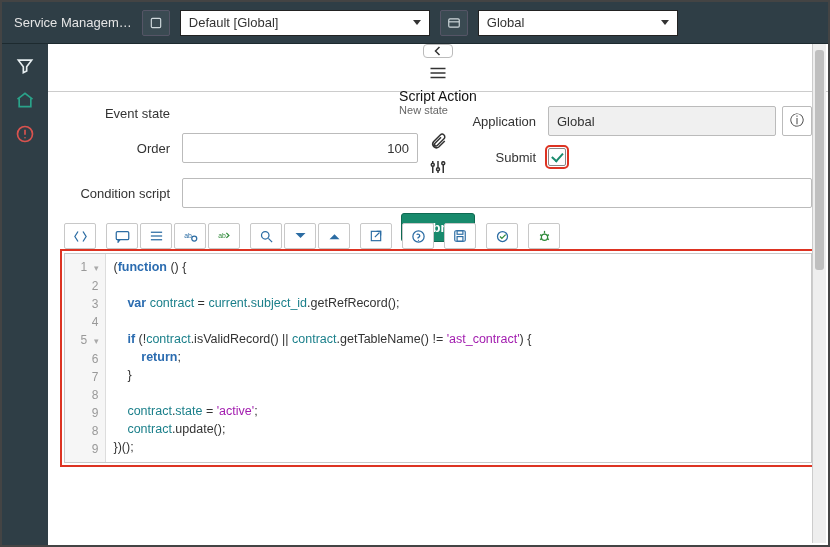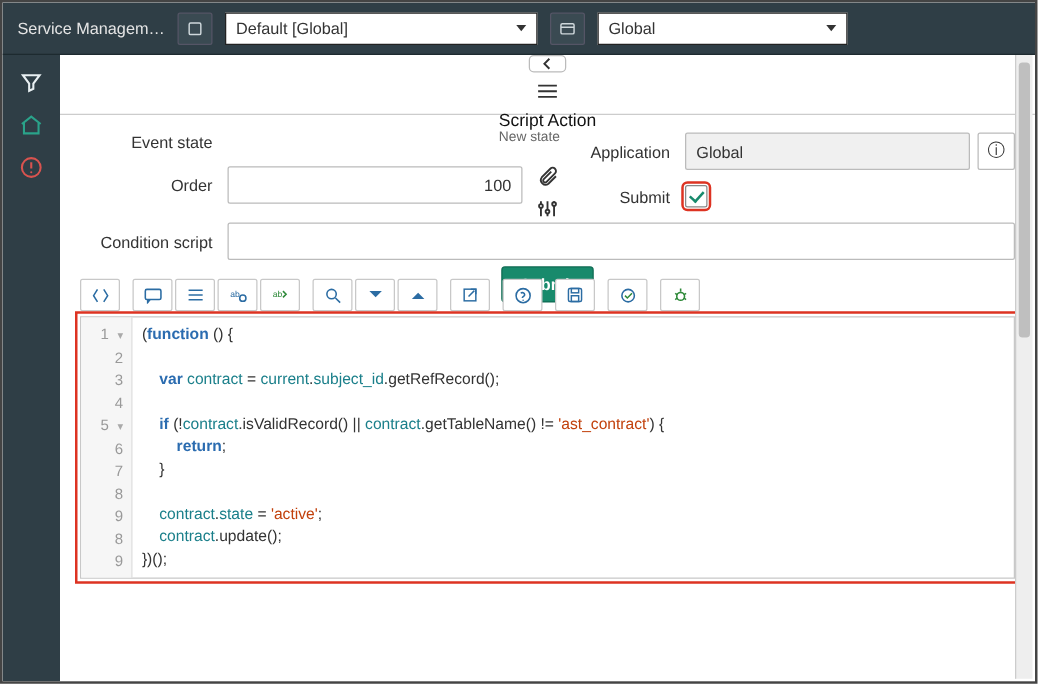--- a/index.html
+++ b/index.html
@@ -42,21 +42,21 @@
   .checkbox.checked::after { content:""; width:9px; height:5px; border-left:2px solid #188a6c; border-bottom:2px solid #188a6c; transform: rotate(-48deg) translate(1px,-1px);}
   .order-input { text-align: right; }
   .toolbar { display:flex; gap:2px; padding: 3px 0 4px 0; }
   .tbtn { width:32px; height:26px; border:1px solid #c8c8c8; border-radius:2px; display:flex; align-items:center; justify-content:center; cursor:pointer; background:#fff;}
   .tsep { width:6px; }
   .code-wrap { border:1px solid #c8c8c8; }
   .code-wrap.redbox { outline:2px solid #d32; outline-offset:2px; }
   .gutter { background:#f6f6f6; border-right:1px solid #ddd; text-align:right; padding:4px 6px 4px 4px; color:#999; font-family: Consolas, monospace; font-size:12px; line-height:18px; user-select:none; width:40px; vertical-align:top;}
   .codecell { font-family: Consolas, monospace; font-size:12.5px; line-height:18px; padding:4px 8px; color:#333; vertical-align:top; white-space: pre; }
   .tok-kw { color:#2b6cb0; font-weight:600;}
-  .tok-str { color:#c2410c; }
+  .tok-str { color:#a21caf; }
   .tok-id { color:#1a7f8a; }
   .fold { color:#aaa; font-size:9px; display:inline-block; width:8px;}
   table.codetbl { border-collapse:collapse; width:100%; }
   .scrollbar-v { position:absolute; top:42px; right:2px; bottom:2px; width:14px; background:#eee; border-left:1px solid #ccc; }
   .scrollbar-v .thumb { position:absolute; left:2px; right:2px; top:6px; height:220px; background:#bfbfbf; border-radius:3px; }
 </style>
 </head>
 <body>
 
 <div class="topbar">

